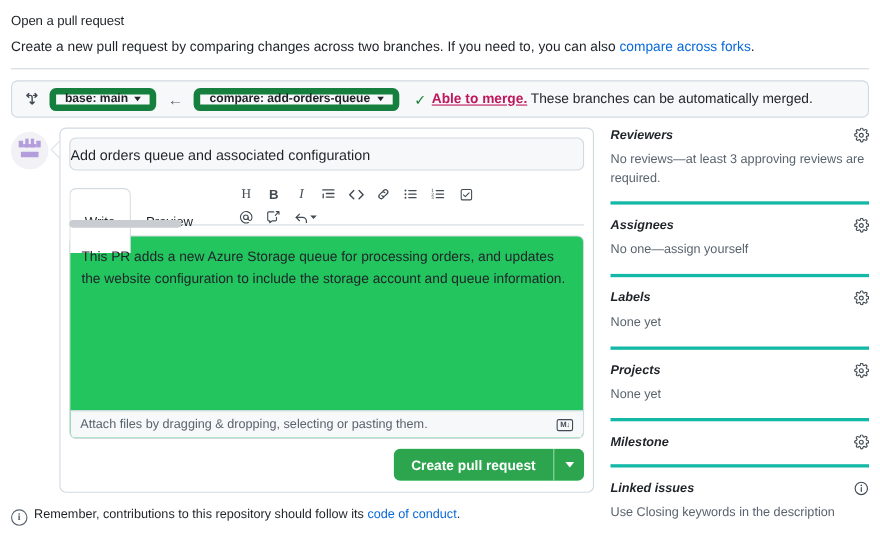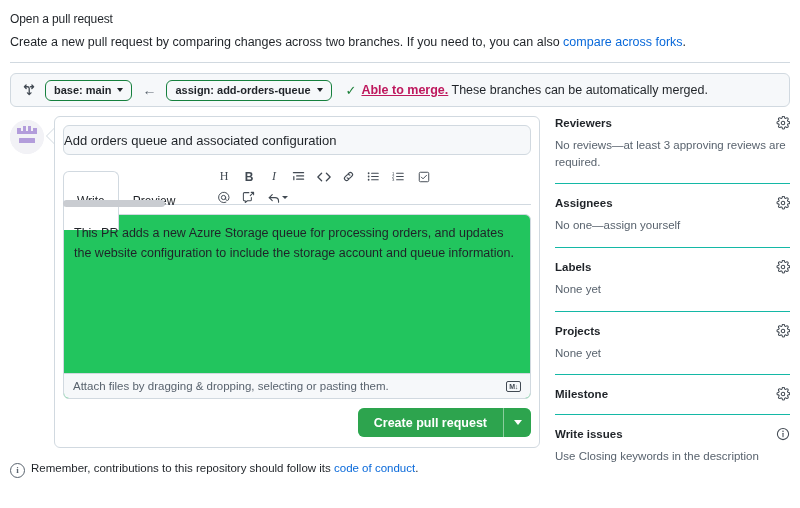--- a/index.html
+++ b/index.html
@@ -64,21 +64,21 @@
     padding: 0 11px;
     box-sizing: border-box;
     gap: 9px;
   }
   .icon-compare { flex: 0 0 auto; display: flex; align-items: center; }
   .branch-btn {
     display: inline-flex;
     align-items: center;
     gap: 5px;
     background: #f6f8fa;
-    border: 1px solid #15803d;
+    border: 6px solid #15803d;
     border-radius: 6px;
     height: 21px;
     padding: 0 8px;
     font-size: 11px;
     font-weight: bold;
     color: #1f2328;
     cursor: pointer;
     white-space: nowrap;
   }
   .caret {
@@ -325,27 +325,28 @@
     line-height: 13px;
     text-align: center;
     font-family: "Liberation Serif", serif;
     flex: 0 0 13px;
     margin-top: 1px;
   }
 
   
   .side-section { padding: 0 0 13px 0; }
   .side-section + .side-section {
-    border-top: 1px solid #14b8a6;
+    border-top: 3px solid #14b8a6;
     padding-top: 12px;
   }
   .side-head {
     display: flex;
     align-items: center;
     justify-content: space-between;
+    font-style: italic;
   }
   .side-title {
     font-size: 11.5px;
     font-weight: bold;
     color: #1f2328;
   }
   .side-gear { cursor: pointer; color: #59636e; display: flex; }
   .side-body {
     font-size: 11.5px;
     color: #59636e;
@@ -375,21 +376,21 @@
     </span>
 
     <button class="branch-btn">
       <span>base: main</span>
       <span class="caret"></span>
     </button>
 
     <span class="arrow-left">←</span>
 
     <button class="branch-btn">
-      <span>assign: add-orders-queue</span>
+      <span>compare: add-orders-queue</span>
       <span class="caret"></span>
     </button>
 
     <span class="merge-status">
       <span class="check">✓</span>
       <span><span class="merge-ok">Able to merge.</span><span> These branches can be automatically merged.</span></span>
     </span>
   </div>
 
   <div class="cols">
@@ -591,21 +592,21 @@
             <svg width="14" height="14" viewBox="0 0 16 16" fill="none" stroke="#424a53" stroke-width="1.2">
                 <circle cx="8" cy="8" r="2"></circle>
                 <path d="M13.3 9.6a1.1 1.1 0 0 0 .22 1.21l.04.04a1.33 1.33 0 1 1-1.88 1.88l-.04-.04a1.1 1.1 0 0 0-1.21-.22 1.1 1.1 0 0 0-.67 1v.11a1.33 1.33 0 1 1-2.66 0v-.06a1.1 1.1 0 0 0-.72-1 1.1 1.1 0 0 0-1.21.22l-.04.04a1.33 1.33 0 1 1-1.88-1.88l.04-.04a1.1 1.1 0 0 0 .22-1.21 1.1 1.1 0 0 0-1-.67h-.11a1.33 1.33 0 1 1 0-2.66h.06a1.1 1.1 0 0 0 1-.72 1.1 1.1 0 0 0-.22-1.21l-.04-.04a1.33 1.33 0 1 1 1.88-1.88l.04.04a1.1 1.1 0 0 0 1.21.22h.05a1.1 1.1 0 0 0 .67-1v-.11a1.33 1.33 0 1 1 2.66 0v.06a1.1 1.1 0 0 0 .67 1 1.1 1.1 0 0 0 1.21-.22l.04-.04a1.33 1.33 0 1 1 1.88 1.88l-.04.04a1.1 1.1 0 0 0-.22 1.21v.05a1.1 1.1 0 0 0 1 .67h.11a1.33 1.33 0 1 1 0 2.66h-.06a1.1 1.1 0 0 0-1 .67Z"></path>
               </svg>
           </span>
         </div>
       </div>
 
       <div class="side-section">
         <div class="side-head">
-          <span class="side-title">Write issues</span>
+          <span class="side-title">Linked issues</span>
           <span class="side-gear">
             <svg width="14" height="14" viewBox="0 0 16 16" fill="none" stroke="#424a53" stroke-width="1.2">
                 <circle cx="8" cy="8" r="6.4"></circle>
                 <path d="M8 7.2v4" stroke-linecap="round"></path>
                 <circle cx="8" cy="4.9" r=".85" fill="#424a53" stroke="none"></circle>
               </svg>
           </span>
         </div>
         <div class="side-body">Use Closing keywords in the description</div>
       </div>

